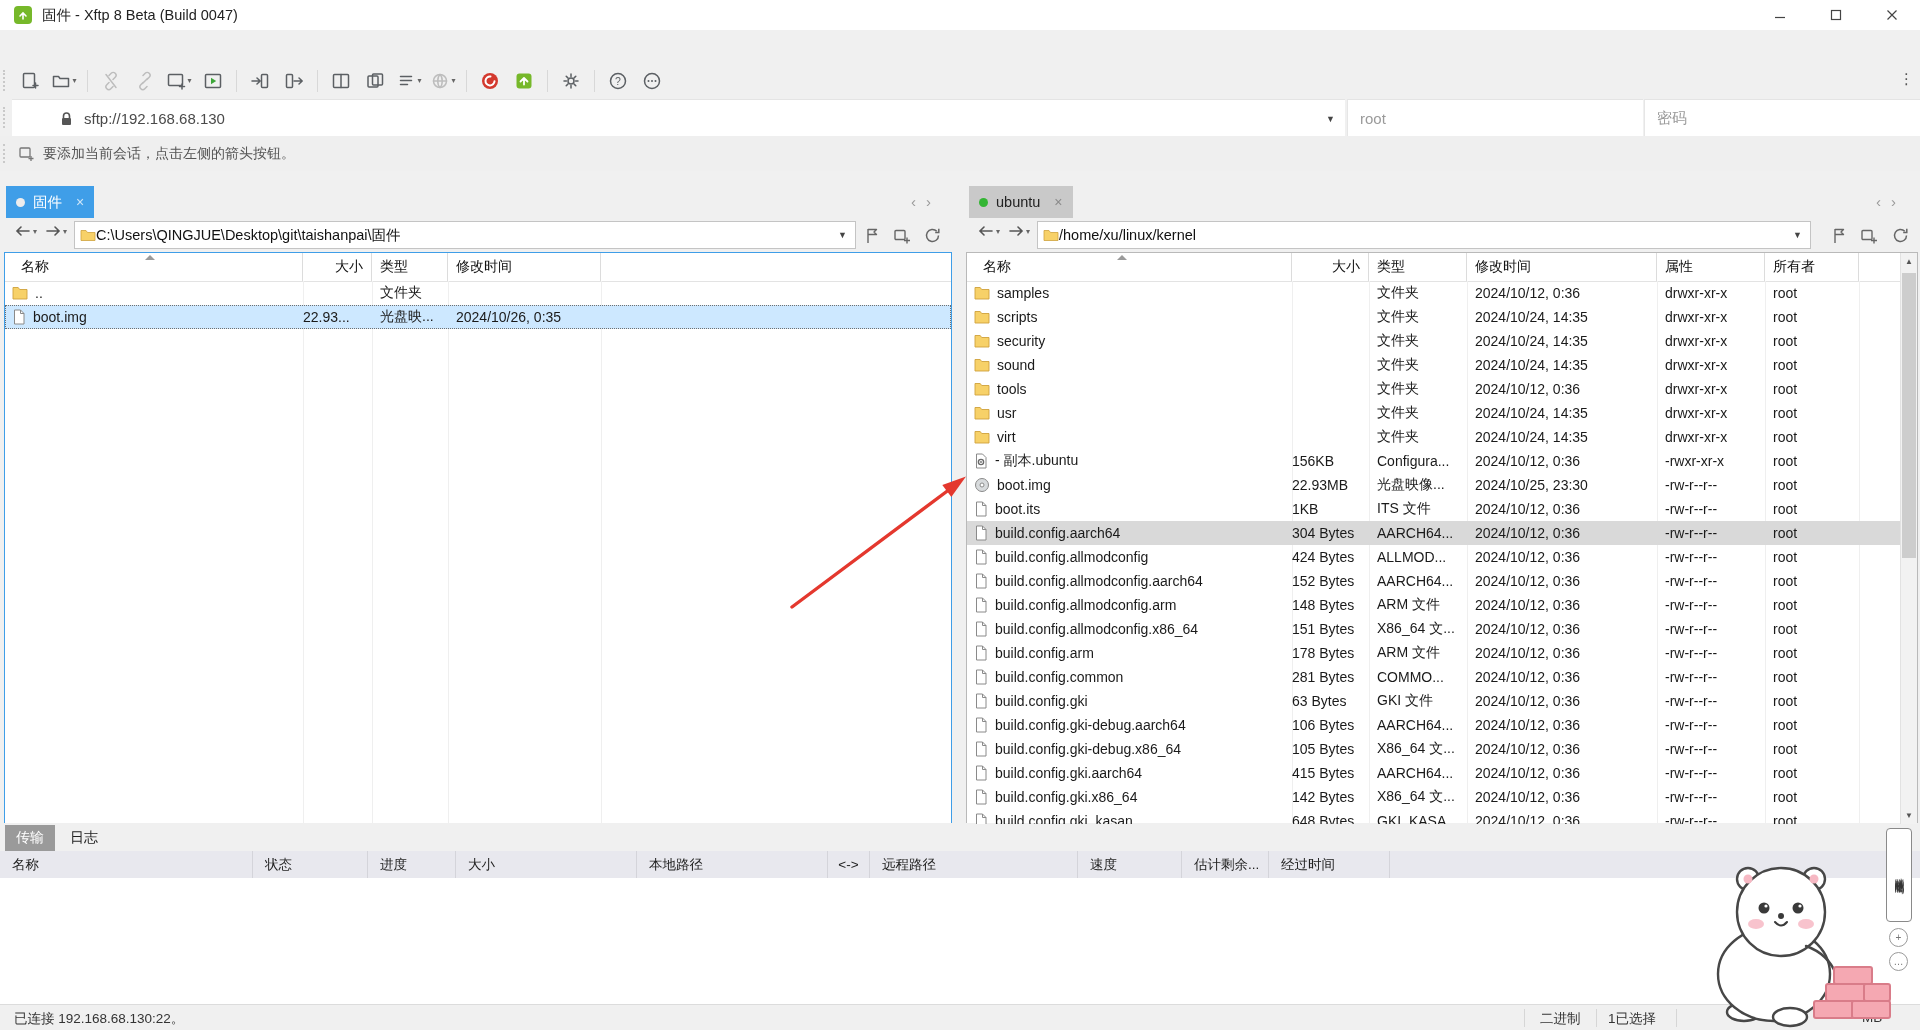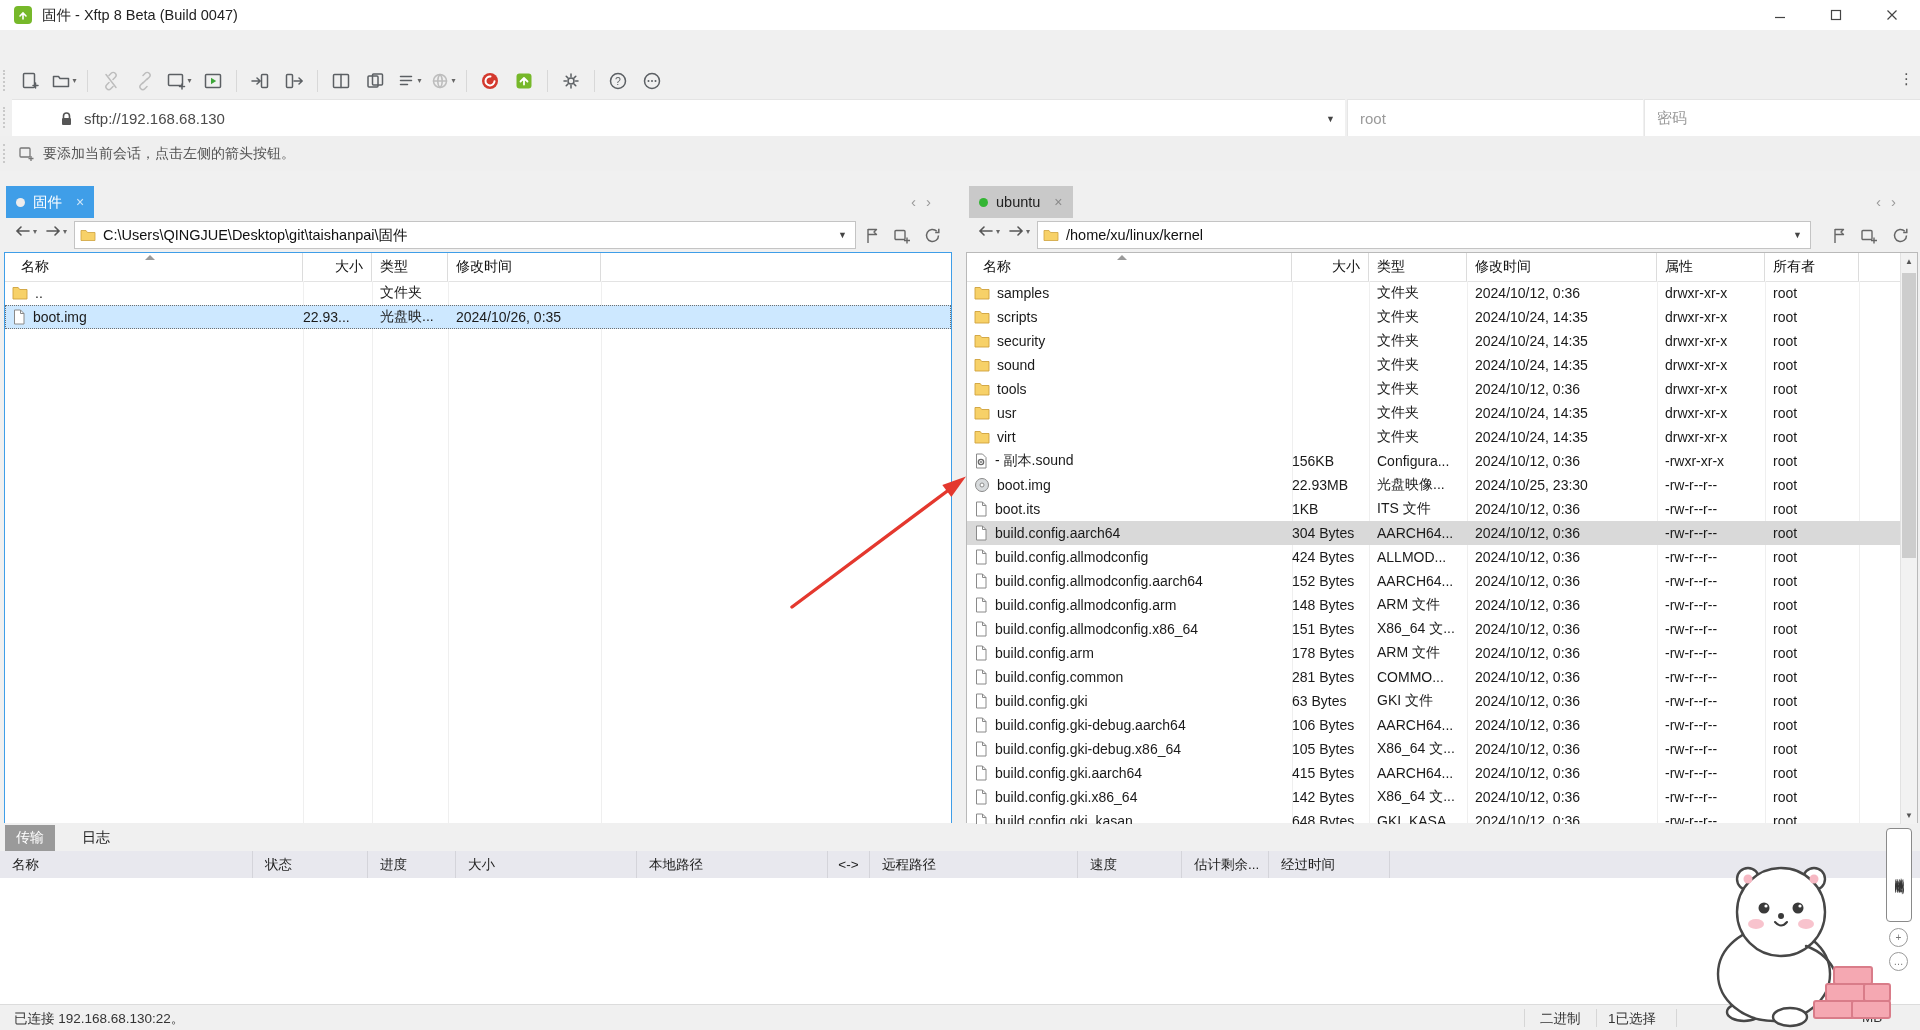--- a/index.html
+++ b/index.html
@@ -52,21 +52,21 @@
   .tab.inactive{background:#C9C9C9;color:#222;}
   .tabdot{width:9px;height:9px;border-radius:50%;}
   .tabx{font-size:14px;margin-left:6px;}
   .tab.active .tabx{color:#CFE6F8;}
   .tab.inactive .tabx{color:#8a8a8a;}
   .tabnav{position:absolute;right:14px;bottom:8px;color:#9a9a9a;font-size:15px;letter-spacing:10px;}
 
   .pathrow{position:absolute;left:0;right:0;top:45px;height:34px;}
   .navarrow{position:absolute;top:5px;display:flex;align-items:center;color:#555;}
   .path-combo{position:absolute;top:3px;height:26px;background:#fff;border:1px solid #C4C4C4;display:flex;align-items:center;}
-  .path-combo .ptxt{margin-left:7px;font-size:14.5px;color:#111;white-space:nowrap;overflow:hidden;}
+  .path-combo .ptxt{margin-left:0;font-size:14.5px;color:#111;white-space:nowrap;overflow:hidden;}
   .path-combo .pcaret{position:absolute;right:8px;font-size:9px;color:#444;}
   .pbtn{position:absolute;top:6px;width:24px;height:22px;display:flex;align-items:center;justify-content:center;}
 
   .filearea{position:absolute;top:79px;bottom:0;background:#fff;}
   .fa-left{left:4px;right:3px;border:1px solid #3F9EE8;}
   .fa-right{left:3px;right:2px;border:1px solid #B9B9B9;}
   .fhead{position:absolute;left:0;right:0;top:0;height:28px;display:grid;align-items:center;background:#fff;border-bottom:1px solid #E3E3E3;font-size:14px;color:#111;}
   .fcell{height:28px;display:flex;align-items:center;padding-left:8px;border-right:1px solid #DCDCDC;overflow:hidden;white-space:nowrap;}
   .fcell.first{padding-left:16px;}
   .fcell.right{justify-content:flex-end;padding-right:8px;}
@@ -83,21 +83,21 @@
   .frow.hover{background:#D9D9D9;}
   .colline{position:absolute;top:28px;bottom:0;width:1px;background:#EFEFEF;z-index:0;}
 
   
   .vscroll{position:absolute;right:0;top:0;bottom:0;width:16px;background:#F2F2F2;border-left:1px solid #E2E2E2;z-index:2;}
   .varrow{position:absolute;left:0;width:16px;height:17px;display:flex;align-items:center;justify-content:center;font-size:8px;color:#555;}
   .vthumb{position:absolute;left:1px;width:14px;background:#CDCDCD;}
 
   
   .transtabs{position:absolute;left:0;top:823px;width:100%;height:28px;background:#F0F0F0;display:flex;align-items:flex-end;}
-  .ttab{padding:4px 11px;font-size:14px;margin-left:16px;}
+  .ttab{padding:4px 11px;font-size:14px;margin-left:4px;}
   .ttab.active{background:#9A9A9A;color:#fff;margin-left:5px;}
   .ttab.plain{color:#222;}
   .thead{position:absolute;left:0;top:851px;width:100%;height:27px;background:#E8E8EE;display:grid;grid-template-columns:253px 115px 88px 181px 191px 42px 208px 104px 87px 121px 1fr;align-items:center;font-size:13.5px;color:#222;}
   .thc{height:27px;display:flex;align-items:center;padding-left:12px;border-right:1px solid #D4D4DA;overflow:hidden;white-space:nowrap;}
   .thc.center{justify-content:center;padding-left:0;}
   .transbody{position:absolute;left:0;top:878px;width:100%;height:126px;background:#fff;}
 
   
   .statusbar{position:absolute;left:0;top:1004px;width:100%;height:26px;background:#F0F0F0;border-top:1px solid #DCDCDC;font-size:13.5px;color:#333;}
   .sb-left{position:absolute;left:14px;top:5px;}
@@ -593,21 +593,21 @@
             </div>
             <div class="frow grid-r">
               <div class="c-name">
                 <span style="display: flex;">
                   <svg width="14" height="16" viewBox="0 0 14 16">
                     <path d="M2.5 1h6l3.5 3.5V15h-9.5z" fill="#fff" stroke="#8A8A8A"></path>
                     <circle cx="7" cy="9" r="2.6" fill="none" stroke="#6a6a6a" stroke-width="1.4"></circle>
                     <circle cx="7" cy="9" r="0.9" fill="#6a6a6a"></circle>
                   </svg>
                 </span>
-                <span>- 副本.sound</span>
+                <span>- 副本.ubuntu</span>
               </div>
               <div class="c-size">156KB</div>
               <div class="c-type">Configura...</div>
               <div class="c-date">2024/10/12, 0:36</div>
               <div class="c-attr">-rwxr-xr-x</div>
               <div class="c-owner">root</div>
               <div></div>
             </div>
             <div class="frow grid-r">
               <div class="c-name">

